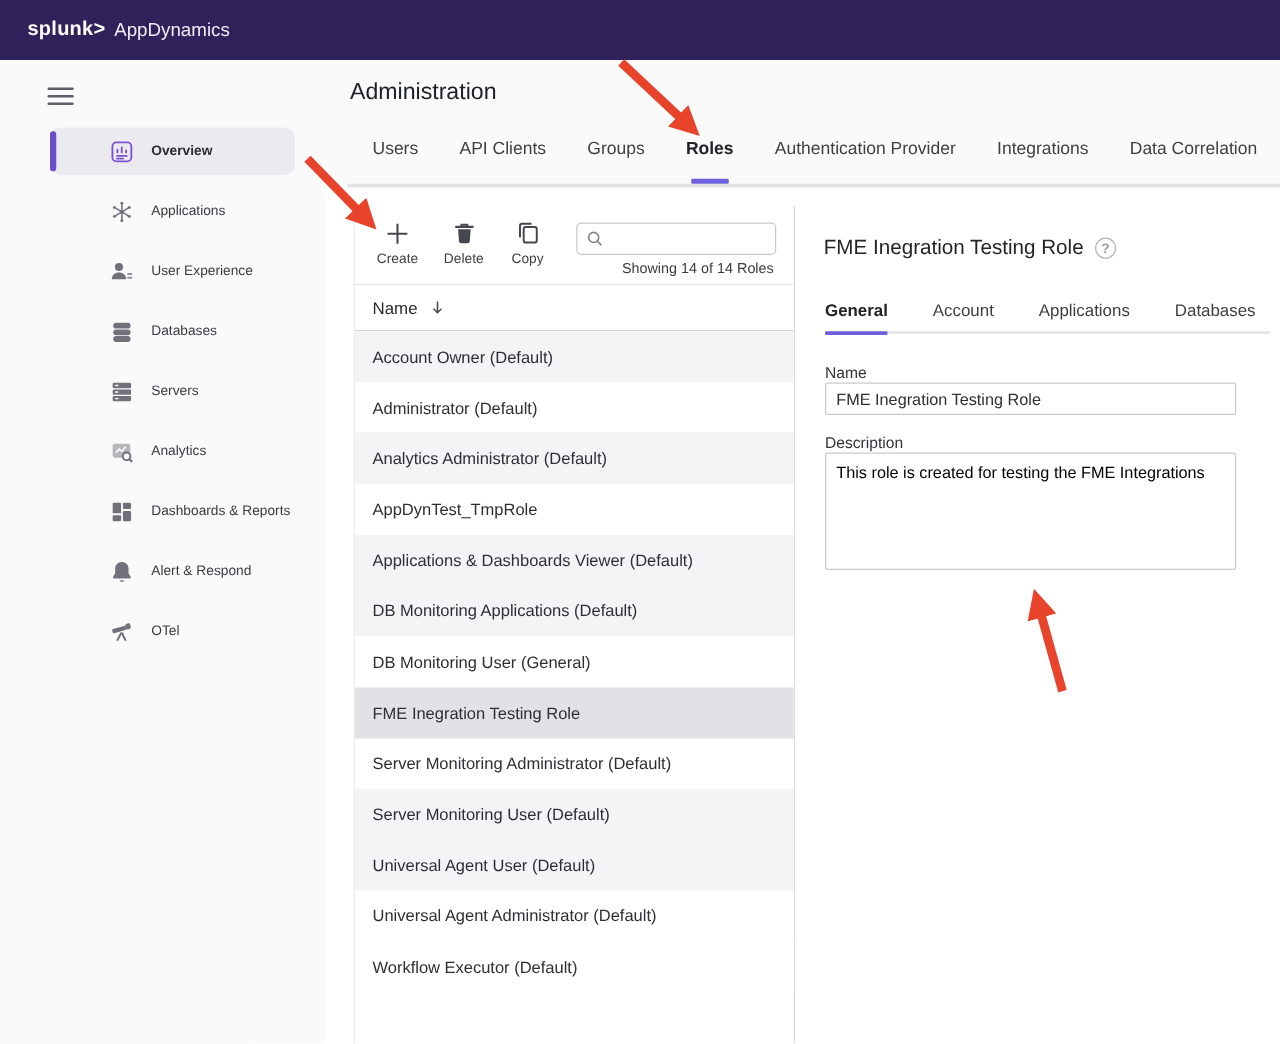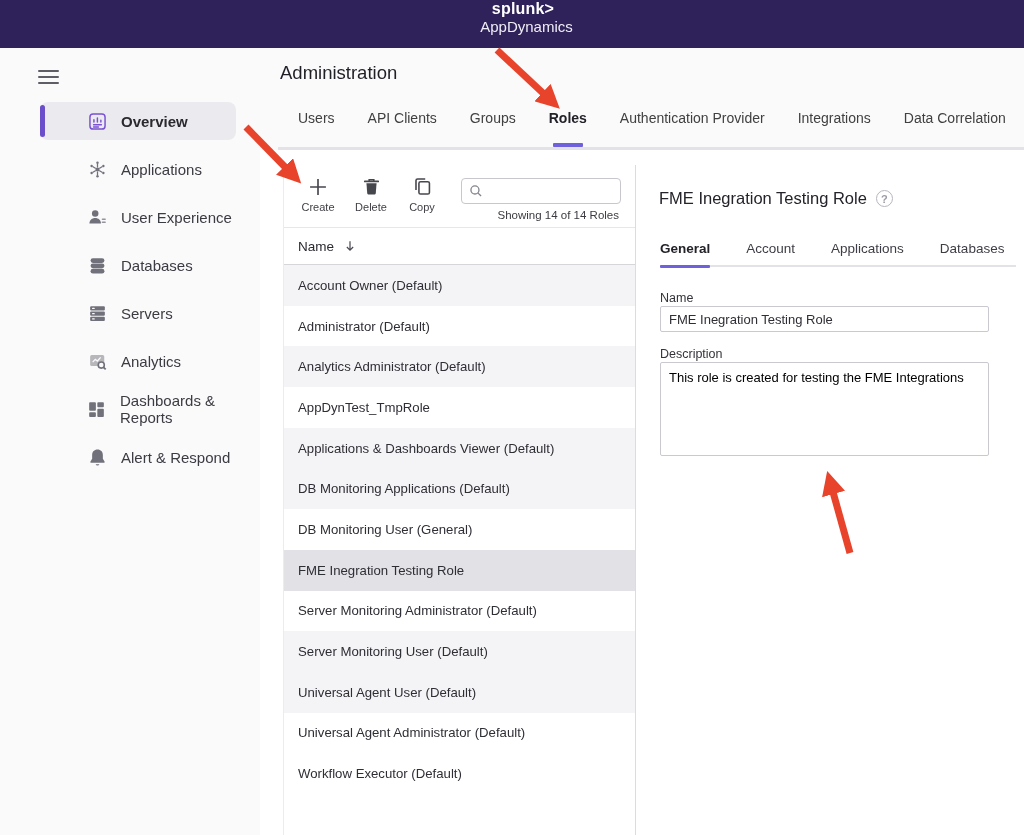--- a/index.html
+++ b/index.html
@@ -6,39 +6,39 @@
   html,body { margin:0; padding:0; background:#ffffff; }
   .page {
     position:relative; width:1024px; height:835px; overflow:hidden;
     font-family:"Liberation Sans", sans-serif; background:#ffffff;
     -webkit-font-smoothing:antialiased;
   }
 
   
   .topbar {
     position:absolute; left:0; top:0; width:1024px; height:48px;
-    background:#2f2159; display:flex; align-items:center; padding-left:22px;flex-direction:column;
+    background:#2f2159; display:flex; align-items:center; padding-left:22px;
   }
   .brand-bold { color:#ffffff; font-weight:700; font-size:16px; letter-spacing:.2px; }
   .brand-reg  { color:#efedf6; font-weight:400; font-size:15px; margin-left:7px; }
 
   
   .sidebar {
     position:absolute; left:0; top:48px; width:260px; height:787px;
     background:#fafafb;
   }
   .hamburger { position:absolute; left:38px; top:22px; width:21px; height:15px; cursor:pointer; }
   .hamburger span { display:block; height:2.4px; background:#5e5e66; border-radius:2px; margin-bottom:3.6px; }
   .nav { position:absolute; left:0; top:49px; width:260px; }
   .nav-item {
     position:relative; height:48px; display:flex; align-items:center;
     padding-left:86px; cursor:pointer;
   }
   .nav-item .nav-icon { position:relative; z-index:1; width:22px; height:22px; margin-right:13px; color:#71717b; display:flex; align-items:center; justify-content:center; }
-  .nav-item .nav-label { position:relative; z-index:1; font-size:15px; color:#3b3b42; }
+  .nav-item .nav-label { position:relative; z-index:1; font-size:11px; color:#3b3b42; }
   .nav-item.active::before {
     content:""; position:absolute; left:40px; right:24px; top:5px; bottom:5px;
     background:#ebebef; border-radius:8px;
   }
   .nav-item.active::after {
     content:""; position:absolute; left:40px; top:8px; bottom:8px; width:5px;
     background:#6b4ec9; border-radius:3px;
   }
   .nav-item.active .nav-label { font-weight:700; color:#29292f; }
   .nav-item.active .nav-icon { color:#7a52d2; }
@@ -236,20 +236,30 @@
       <div class="nav-item">
         <span class="nav-icon">
           <svg class="icon-svg" width="21" height="21" viewBox="0 0 20 20" fill="currentColor">
             <path d="M10 2.4c-3.1 0-5.1 2.3-5.1 5.1v3.7l-1.6 2.6c-.3.6 0 1.3.8 1.3h11.8c.8 0 1.1-.7.8-1.3l-1.6-2.6V7.5c0-2.8-2-5.1-5.1-5.1z"></path>
             <path d="M8.2 16.4a1.9 1.9 0 003.6 0z"></path>
           </svg>
         </span>
         <span class="nav-label">Alert &amp; Respond</span>
       </div>
 
+      <div class="nav-item">
+        <span class="nav-icon">
+          <svg class="icon-svg" width="21" height="21" viewBox="0 0 20 20" fill="currentColor">
+            <rect x="2.6" y="6.6" width="10.6" height="3.3" rx="1" transform="rotate(-16 7.9 8.2)"></rect>
+            <rect x="12.8" y="3.6" width="3.8" height="4.4" rx="1.1" transform="rotate(-16 14.7 5.8)"></rect>
+            <path d="M8.8 10.4l-3.2 6.4h1.7l2.4-4.9 2.3 4.9h1.7l-3-6.5z"></path>
+          </svg>
+        </span>
+        <span class="nav-label">OTel</span>
+      </div>
 
     </div>
   </div>
 
   <div class="main-header"></div>
   <div class="admin-title">Administration</div>
   <div class="main-tabs-line"></div>
   <div class="main-tabs">
     <span class="main-tab">Users</span>
     <span class="main-tab">API Clients</span>

